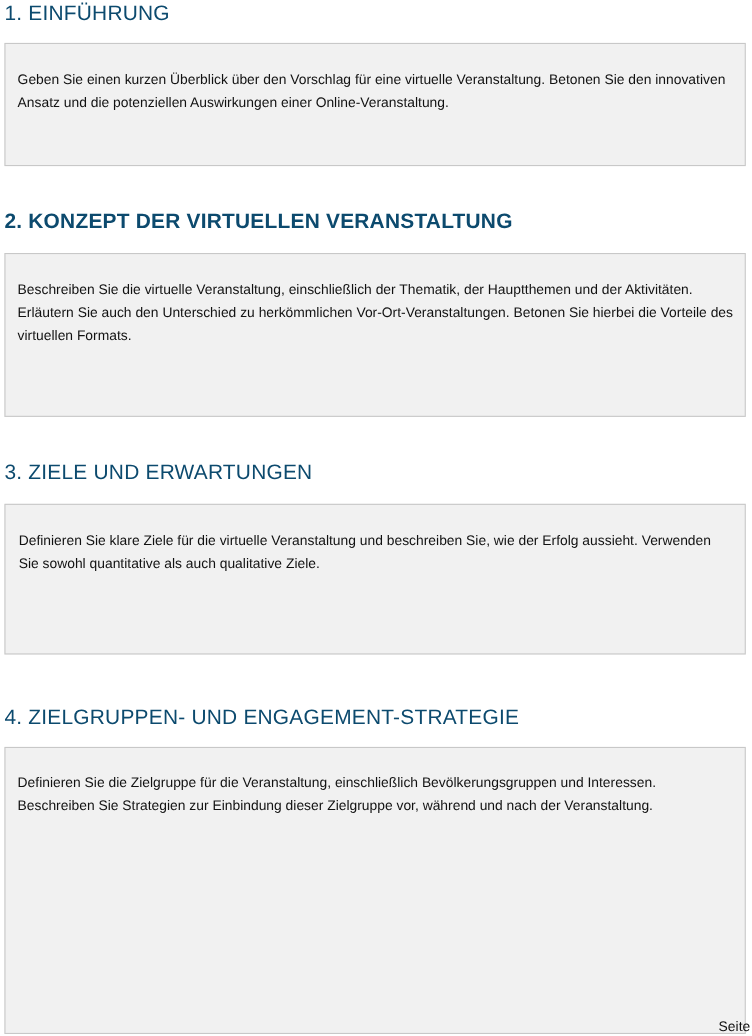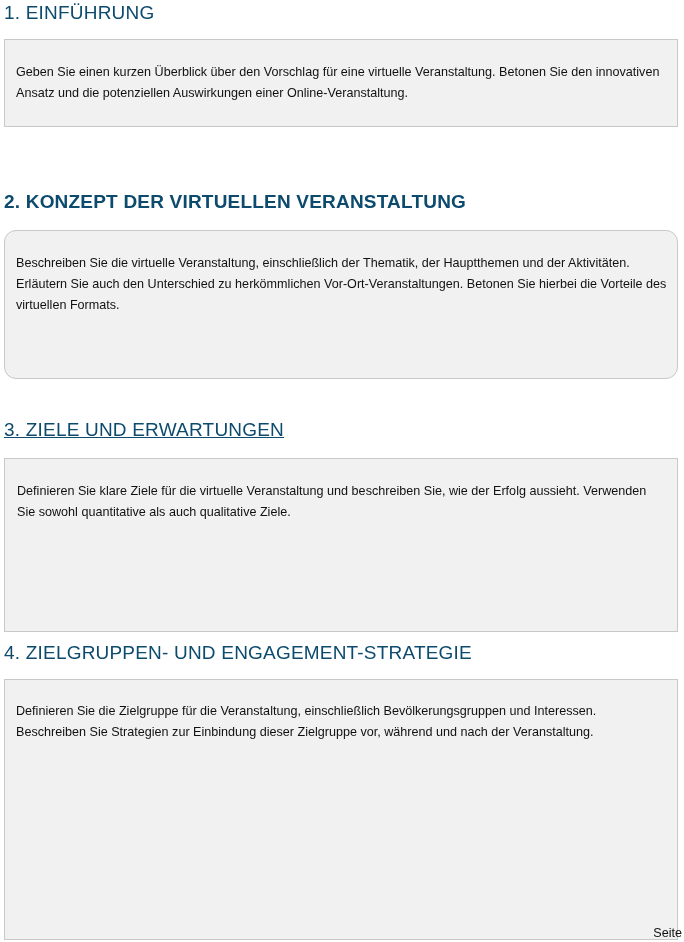--- a/index.html
+++ b/index.html
@@ -10,31 +10,31 @@
   .box { position: absolute; left: 4px; width: 674px; background: #f1f1f1;
          border: 1.5px solid #c8c8c8; box-sizing: border-box; }
   .box p { margin: 0; position: absolute; left: 11px; right: 10px;
            font-size: 12.6px; line-height: 21px; color: #111; }
   .footer { position: absolute; right: 2px; top: 926px; font-size: 12.6px; color: #111; }
 </style>
 </head>
 <body>
 
 <div class="heading" style="top:2px;">1. EINFÜHRUNG</div>
-<div class="box" style="top:39px; height:88px;">
+<div class="box" style="top:39px; height:112px;">
   <p style="top:22px;">Geben Sie einen kurzen Überblick über den Vorschlag für eine virtuelle Veranstaltung. Betonen Sie den innovativen Ansatz und die potenziellen Auswirkungen einer Online-Veranstaltung.</p>
 </div>
 
 <div class="heading" style="top:191px;font-weight:bold;">2. KONZEPT DER VIRTUELLEN VERANSTALTUNG</div>
-<div class="box" style="top:230px; height:149px;border-radius:12px;">
+<div class="box" style="top:230px; height:149px;">
   <p style="top:22px;">Beschreiben Sie die virtuelle Veranstaltung, einschließlich der Thematik, der Hauptthemen und der Aktivitäten. Erläutern Sie auch den Unterschied zu herkömmlichen Vor-Ort-Veranstaltungen. Betonen Sie hierbei die Vorteile des virtuellen Formats.</p>
 </div>
 
-<div class="heading" style="top:419px;text-decoration:underline;">3. ZIELE UND ERWARTUNGEN</div>
-<div class="box" style="top:458px; height:174px;">
+<div class="heading" style="top:419px;">3. ZIELE UND ERWARTUNGEN</div>
+<div class="box" style="top:458px; height:137px;">
   <p style="top:22px; left:12px;">Definieren Sie klare Ziele für die virtuelle Veranstaltung und beschreiben Sie, wie der Erfolg aussieht. Verwenden Sie sowohl quantitative als auch qualitative Ziele.</p>
 </div>
 
 <div class="heading" style="top:642px;text-align:right;">4. ZIELGRUPPEN- UND ENGAGEMENT-STRATEGIE</div>
 <div class="box" style="top:679px; height:261px;">
   <p style="top:21px;">Definieren Sie die Zielgruppe für die Veranstaltung, einschließlich Bevölkerungsgruppen und Interessen. Beschreiben Sie Strategien zur Einbindung dieser Zielgruppe vor, während und nach der Veranstaltung.</p>
 </div>
 
 <div class="footer">Seite</div>
 

